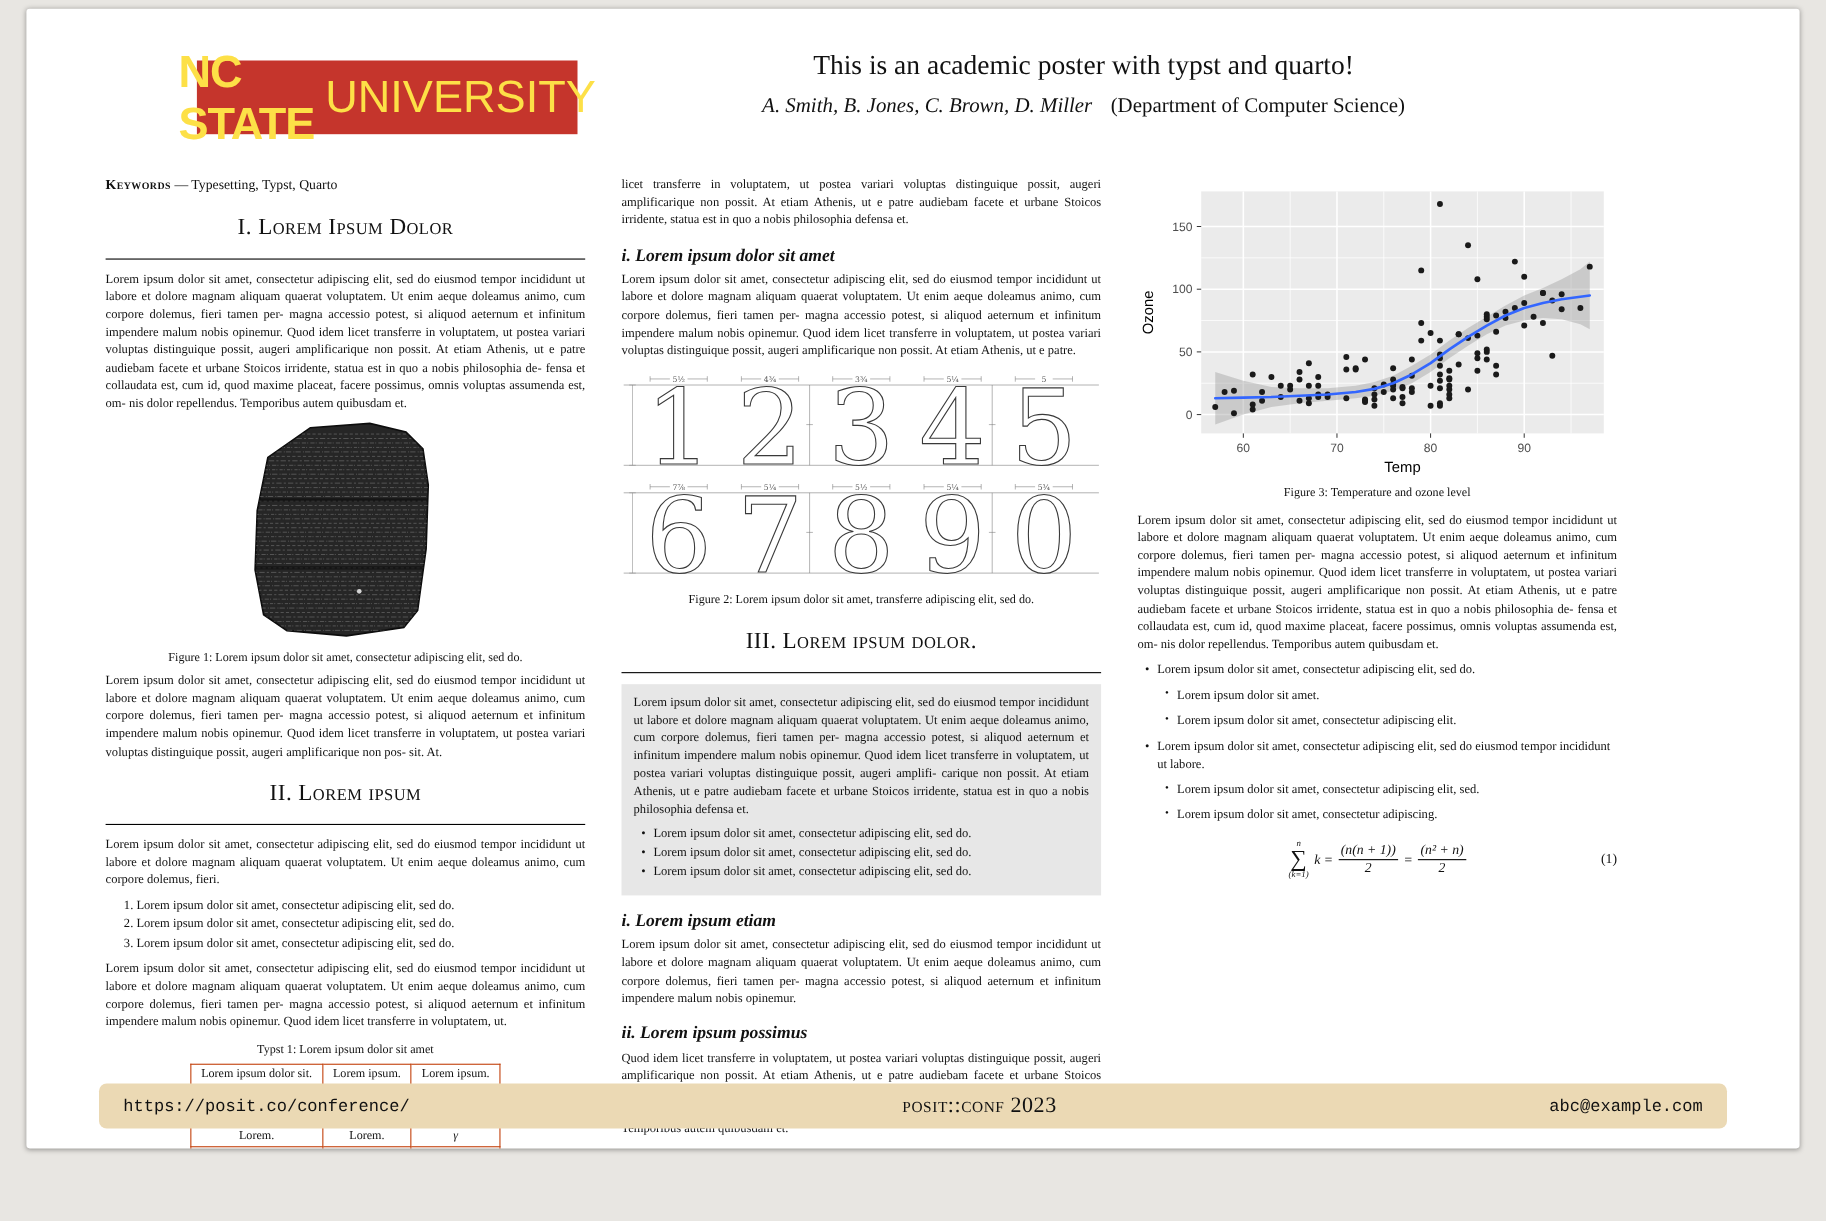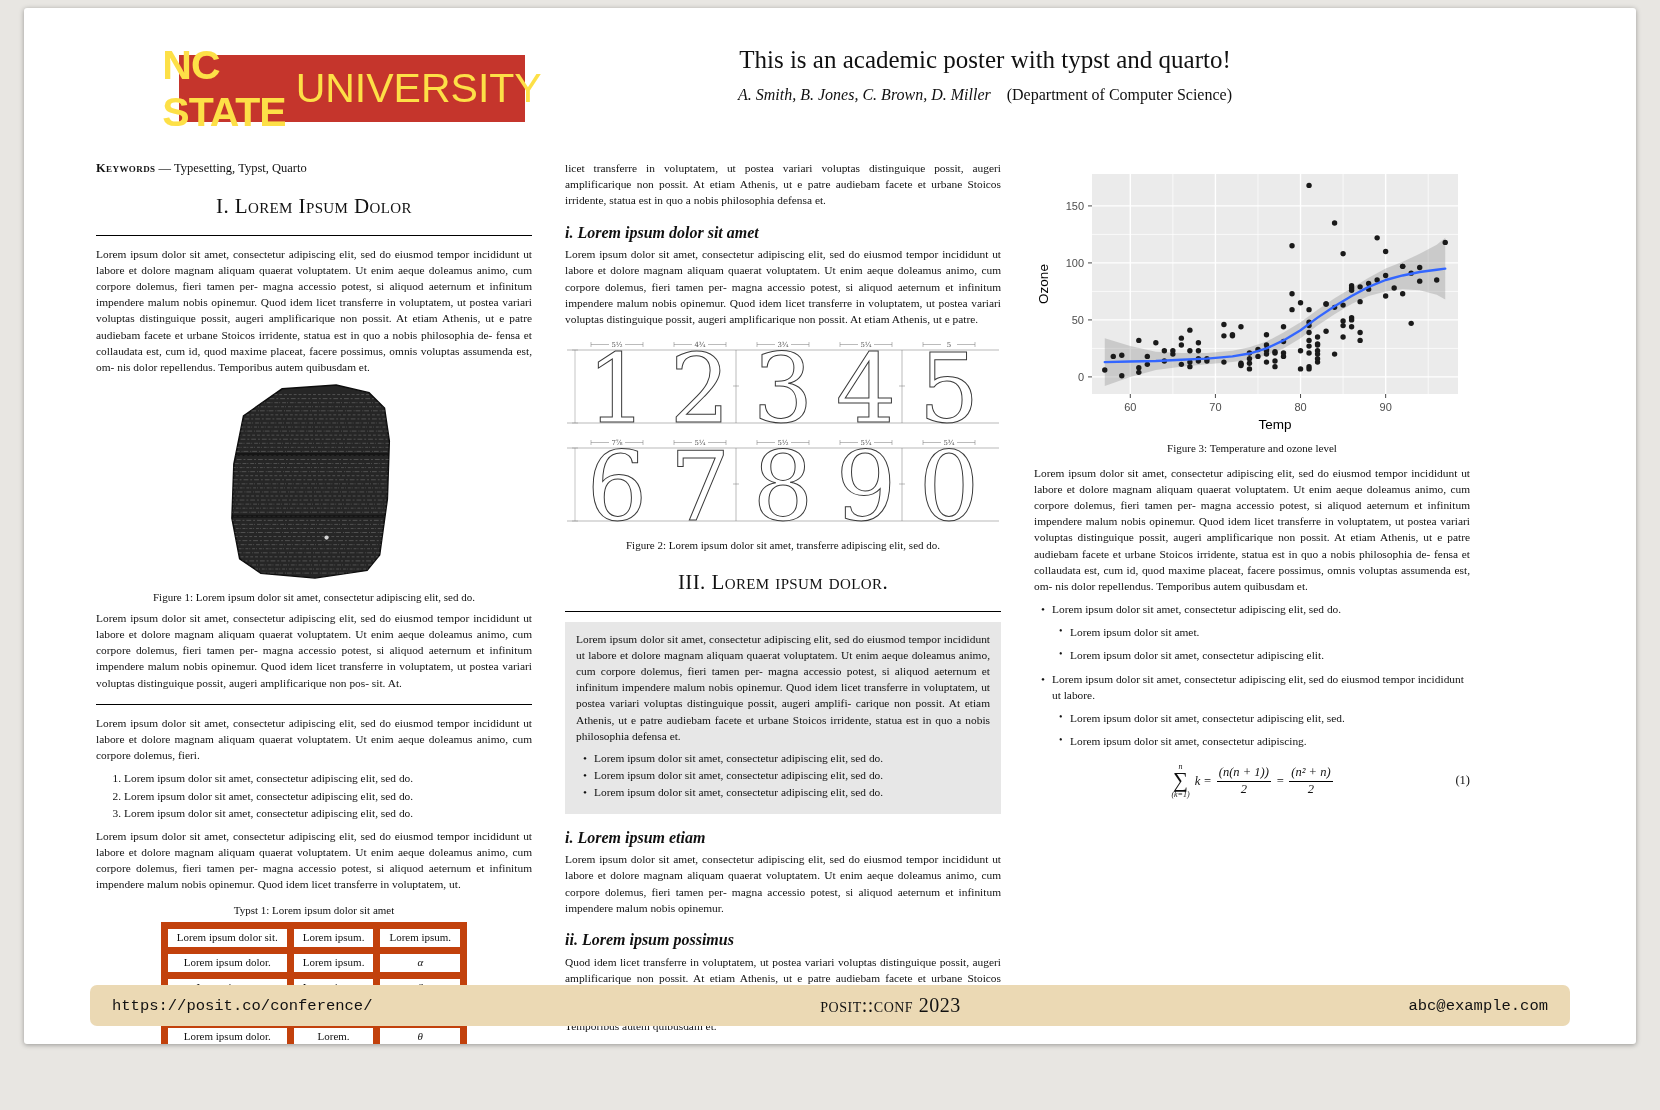--- a/index.html
+++ b/index.html
@@ -9,21 +9,21 @@
             border-radius:3px; box-shadow:0 1px 5px rgba(0,0,0,.35); overflow:hidden; }
 
   
   .logo { position:absolute; left:116px; top:47px; width:346px; height:67px;
           display:flex; align-items:center; justify-content:center; gap:10px;
           font-family:"Liberation Sans", sans-serif; color:#fde047;margin-left:39px; }
   .logo .bold  { font-weight:700; font-size:41px; letter-spacing:-1px; }
   .logo .light { font-weight:400; font-size:41px; letter-spacing:0px; }
   .head-block { position:absolute; left:450px; right:140px; top:38px; text-align:center; }
   .head-title { font-size:25px; font-weight:500; }
-  .head-authors { margin-top:12px; font-size:16px; }
+  .head-authors { margin-top:12px; font-size:19px; }
   .head-authors .names { font-style:italic; }
   .head-authors .affil { font-style:normal; margin-left:12px; }
 
   
   .col { position:absolute; top:152px; width:436px; font-size:11.4px; line-height:1.42; }
   .col-1 { left:72px; } .col-2 { left:541px; } .col-3 { left:1010px; }
   p.body-par { text-align:justify; margin-bottom:7px; }
   .kw { font-size:12.5px; margin-bottom:14px; }
   .kw .kw-label { font-variant:small-caps; font-weight:700; letter-spacing:.4px; }
   h2.section { font-variant:small-caps; font-weight:500; font-size:21px; text-align:center;
@@ -41,21 +41,21 @@
   ul.bullets > li::before { content:"•"; position:absolute; left:7px; }
   ul.sub-list { list-style:none; }
   ul.sub-list > li { position:relative; padding-left:18px; margin:7px 0; }
   ul.sub-list > li::before { content:"•"; position:absolute; left:7px; font-size:10px; }
   ol.numbered { margin:2px 0 7px 0; padding-left:28px; }
   ol.numbered li { margin:1px 0; }
 
   
   .table-caption { text-align:center; font-size:11px; margin:10px 0 4px 0; }
   table.data { border-collapse:collapse; margin:0 auto 8px auto; font-size:11px; }
-  table.data th, table.data td { border:7px solid #c2410c; padding:1px 9px; text-align:center; font-weight:normal; }
+  table.data th, table.data td { border:1px solid #c2410c; padding:1px 9px; text-align:center; font-weight:normal; }
   table.data td:last-child { font-style:italic; }
 
   
   .gray-box { background:#E7E7E7; padding:9px 11px 6px 11px; margin:2px 0 10px 0; }
   .gray-box p { text-align:justify; margin-bottom:6px; }
 
   
   .chart-svg { width:436px; height:272px; display:block; }
   .chart-svg text { font-family:"Liberation Sans", sans-serif; }
 
@@ -155,20 +155,21 @@
             <line x1="4" x2="186" y1="192.59999999999988" y2="192.59999999999988" stroke="#d8d8d8" stroke-width="0.9" stroke-dasharray="1 2 3 1" stroke-dashoffset="8" opacity="0.28"></line>
             <line x1="4" x2="186" y1="196.79999999999987" y2="196.79999999999987" stroke="#d8d8d8" stroke-width="0.9" stroke-dasharray="5 2 1 1" stroke-dashoffset="0" opacity="0.28"></line>
             <line x1="0" x2="190" y1="74" y2="74" stroke="#0a0a0a" stroke-width="3" opacity="0.6"></line>
             <line x1="0" x2="190" y1="138" y2="138" stroke="#0a0a0a" stroke-width="3" opacity="0.6"></line>
             <circle cx="108" cy="160" r="2.2" fill="#e8e8e8" opacity="0.9"></circle>
           </g>
         </svg>
       <figcaption>Figure 1:  Lorem ipsum dolor sit amet, consectetur adipiscing elit, sed do.</figcaption>
     </figure>
     <p class="body-par">Lorem ipsum dolor sit amet, consectetur adipiscing elit, sed do eiusmod tempor incididunt ut labore et dolore magnam aliquam quaerat voluptatem. Ut enim aeque doleamus animo, cum corpore dolemus, fieri tamen per- magna accessio potest, si aliquod aeternum et infinitum impendere malum nobis opinemur. Quod idem licet transferre in voluptatem, ut postea variari voluptas distinguique possit, augeri amplificarique non pos- sit. At.</p>
+    <h2 class="section">II. Lorem ipsum</h2>
     <hr class="section-rule">
     <p class="body-par">Lorem ipsum dolor sit amet, consectetur adipiscing elit, sed do eiusmod tempor incididunt ut labore et dolore magnam aliquam quaerat voluptatem. Ut enim aeque doleamus animo, cum corpore dolemus, fieri.</p>
     <ol class="numbered">
         <li>Lorem ipsum dolor sit amet, consectetur adipiscing elit, sed do.</li>
         <li>Lorem ipsum dolor sit amet, consectetur adipiscing elit, sed do.</li>
         <li>Lorem ipsum dolor sit amet, consectetur adipiscing elit, sed do.</li>
       </ol>
     <p class="body-par">Lorem ipsum dolor sit amet, consectetur adipiscing elit, sed do eiusmod tempor incididunt ut labore et dolore magnam aliquam quaerat voluptatem. Ut enim aeque doleamus animo, cum corpore dolemus, fieri tamen per- magna accessio potest, si aliquod aeternum et infinitum impendere malum nobis opinemur. Quod idem licet transferre in voluptatem, ut.</p>
     <div class="table-caption">Typst 1:  Lorem ipsum dolor sit amet</div>
     <table class="data">

